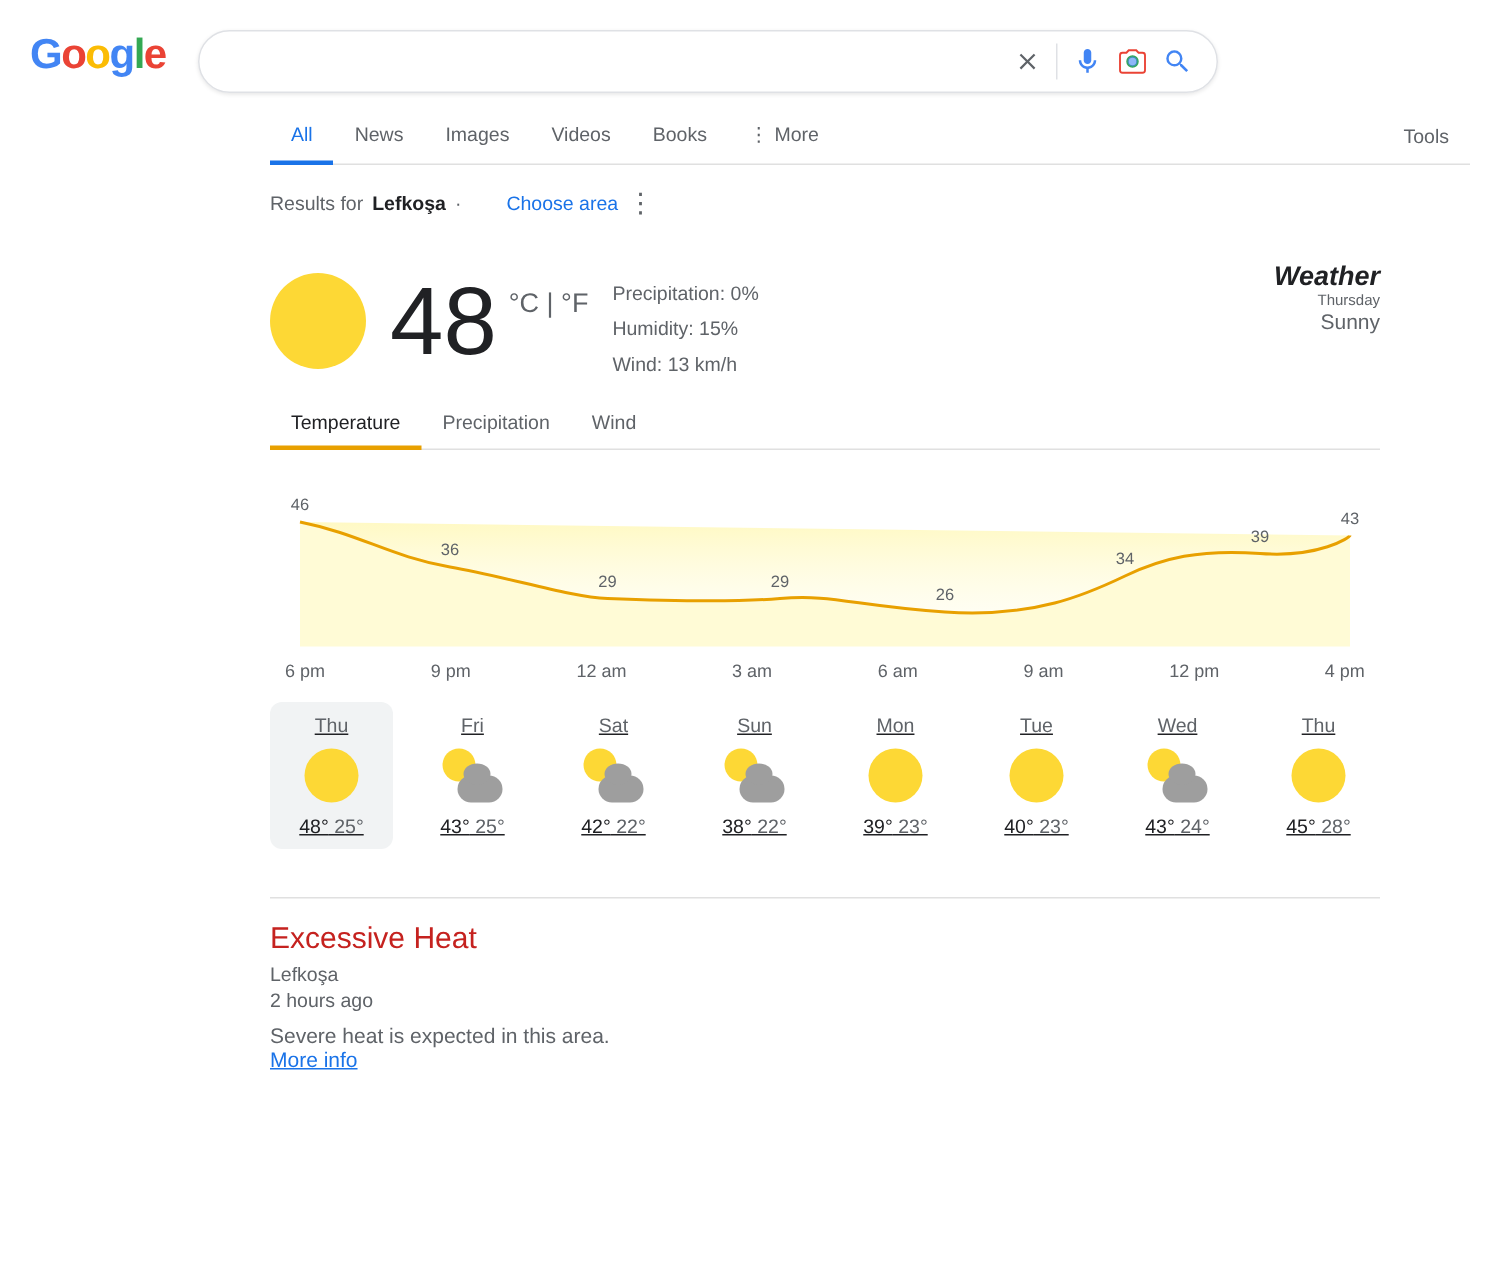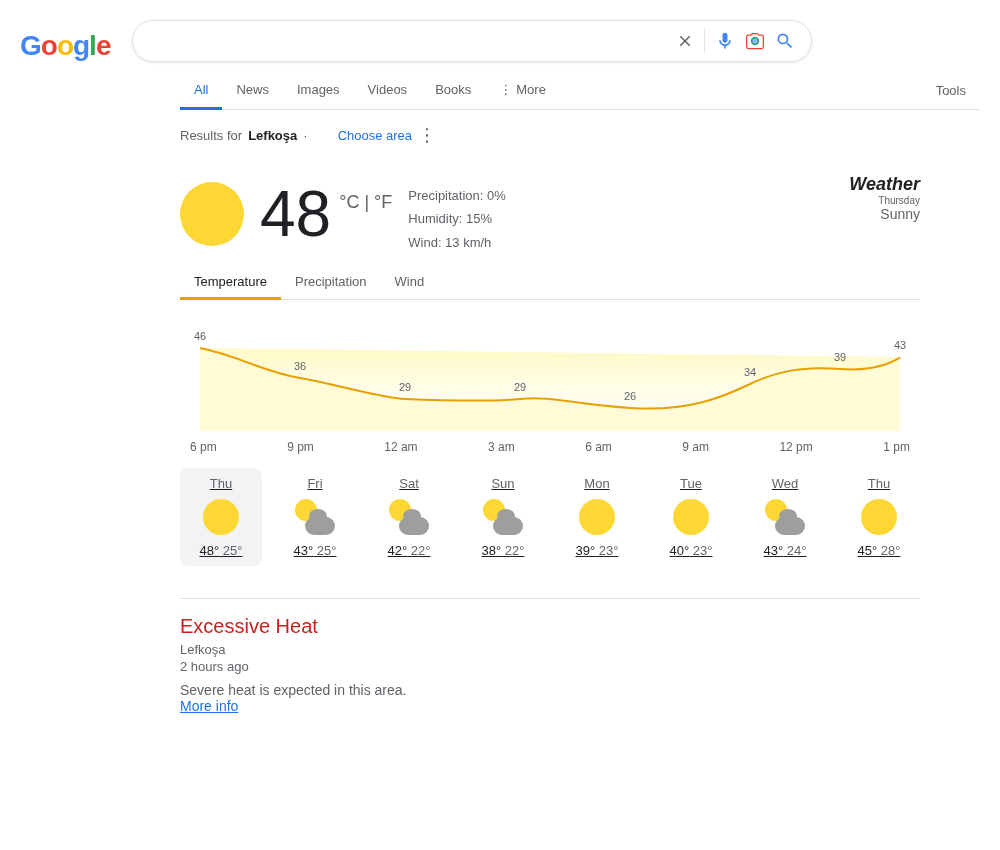--- a/index.html
+++ b/index.html
@@ -1,21 +1,21 @@
 <!DOCTYPE html>
 <html><head>
   <meta charset="utf-8">
   <style>
     * { box-sizing: border-box; margin: 0; padding: 0; }
     body { font-family: Arial, sans-serif; background: #fff; color: #202124; font-size: 14px; }
 
     .page { max-width: 1000px; margin: 0 auto; padding: 10px 20px; }
 
     
-    .header { display: flex; align-items: flex-end; padding: 10px 0 6px; gap: 22px; }
+    .header { display: flex; align-items: flex-start; padding: 10px 0 6px; gap: 22px; }
     .google-logo { font-size: 28px; font-weight: bold; letter-spacing: -1px; }
     .google-logo .g-blue { color: #4285F4; }
     .google-logo .g-red { color: #EA4335; }
     .google-logo .g-yellow { color: #FBBC05; }
     .google-logo .g-green { color: #34A853; }
 
     .search-bar { display: flex; align-items: center; border: 1px solid #dfe1e5; border-radius: 24px; padding: 8px 16px; flex: 1; max-width: 680px; gap: 8px; box-shadow: 0 1px 3px rgba(0,0,0,0.1); }
     .search-input { border: none; outline: none; font-size: 16px; color: #202124; flex: 1; }
     .search-icons { display: flex; align-items: center; gap: 10px; }
     .search-icon-btn { background: none; border: none; cursor: pointer; display: flex; align-items: center; }
@@ -213,21 +213,21 @@
       </div>
 
       <div class="time-labels">
         <span class="time-label">6 pm</span>
         <span class="time-label">9 pm</span>
         <span class="time-label">12 am</span>
         <span class="time-label">3 am</span>
         <span class="time-label">6 am</span>
         <span class="time-label">9 am</span>
         <span class="time-label">12 pm</span>
-        <span class="time-label">1 pm</span>
+        <span class="time-label">4 pm</span>
       </div>
 
       <div class="day-forecast">
 
         <div class="day-item active">
           <span class="day-name">Thu</span>
           <div class="day-icon">
             <div class="sun-sm"></div>
           </div>
           <span class="day-temps">

